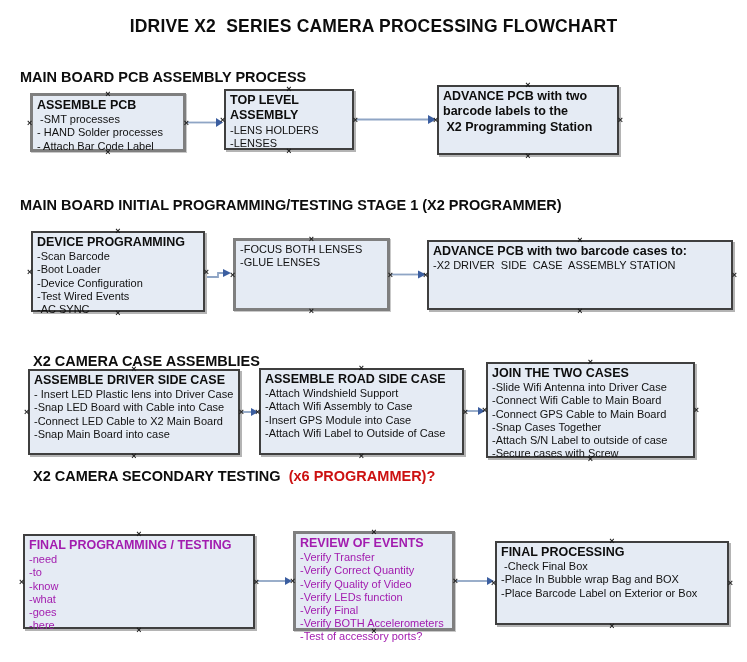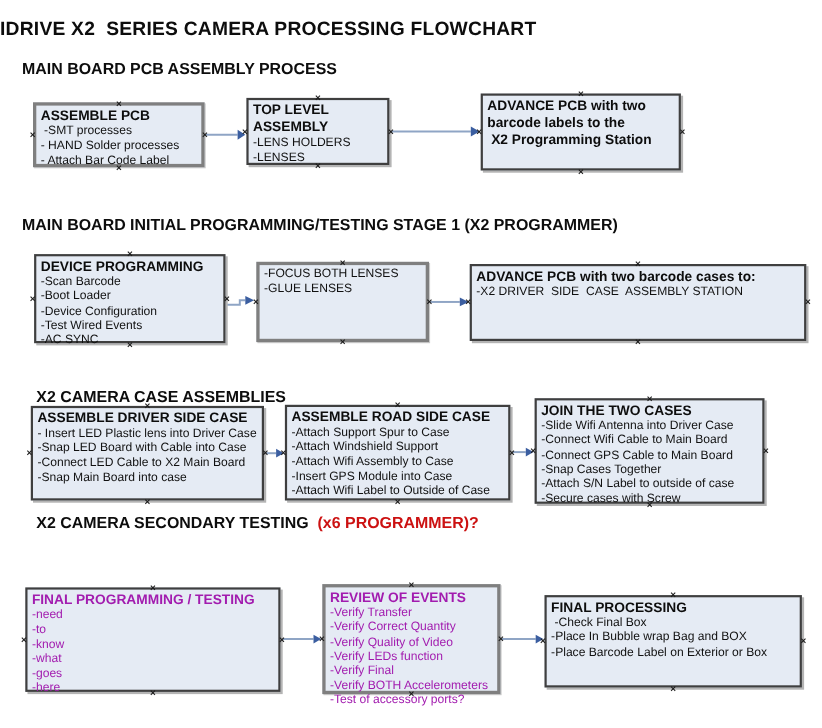--- a/index.html
+++ b/index.html
@@ -1,18 +1,18 @@
 <!DOCTYPE html>
 <html><head>
 <meta charset="utf-8">
 <style>
   html,body{margin:0;padding:0;background:#ffffff;}
   #page{position:relative;width:747px;height:662px;background:#ffffff;overflow:hidden;
         font-family:"Liberation Sans", sans-serif;color:#111;}
-  .main-title{position:absolute;top:16px;left:0;width:100%;text-align:left;
+  .main-title{position:absolute;top:16px;left:0;width:100%;text-align:center;
         font-size:17.5px;font-weight:bold;letter-spacing:.2px;white-space:pre;color:#0d0d0d;}
   .section-header{position:absolute;font-size:14.5px;font-weight:bold;white-space:pre;color:#0d0d0d;}
   .section-header .red-part{color:#cc1111;}
   .box{position:absolute;background:#e5ebf4;border:2px solid #3f3f3f;
        box-shadow:2px 2px 0 #b4b4b4;padding:2px 4px;box-sizing:border-box;}
   .box.thick{border:3px solid #7f7f7f;box-shadow:1px 1px 0 #c9c9c9;}
   .box-title{font-size:12.5px;font-weight:bold;line-height:1.22;white-space:pre-wrap;color:#0d0d0d;}
   .box-lines .line{font-size:11px;line-height:1.2;white-space:pre-wrap;color:#111;}
   .box.red .box-title,.box.red .line{color:#a21caf;}
   .box.overflow-lines{overflow:visible;}
@@ -24,21 +24,21 @@
   .cp-l{left:-6px;top:50%;transform:translateY(-50%);}
   .cp-r{right:-6px;top:50%;transform:translateY(-50%);}
 </style>
 </head>
 <body>
 
 <div id="page">
 
   <div class="main-title">IDRIVE X2  SERIES CAMERA PROCESSING FLOWCHART</div>
 
-  <div class="section-header" style="left:20px;top:55px;">MAIN BOARD PCB ASSEMBLY PROCESS</div>
+  <div class="section-header" style="left:20px;top:69px;">MAIN BOARD PCB ASSEMBLY PROCESS</div>
   <div class="section-header" style="left:20px;top:197px;">MAIN BOARD INITIAL PROGRAMMING/TESTING STAGE 1 (X2 PROGRAMMER)</div>
   <div class="section-header" style="left:33px;top:353px;">X2 CAMERA CASE ASSEMBLIES</div>
   <div class="section-header" style="left:33px;top:468px;"><span>X2 CAMERA SECONDARY TESTING </span><span class="red-part"> (x6 PROGRAMMER)?</span></div>
 
   <div class="connector" style="left:186px;top:116px;">
     <svg width="38" height="13">
         <line x1="0" y1="6.5" x2="30" y2="6.5" stroke="#8fa5c5" stroke-width="1.8"></line>
         <polygon points="30,2 37,6.5 30,11" fill="#3b5ea0"></polygon>
       </svg>
   </div>
@@ -162,21 +162,20 @@
         <div class="line">-Snap Main Board into case</div>
       </div>
   <span class="cp cp-t">×</span>
       <span class="cp cp-b">×</span>
       <span class="cp cp-l">×</span>
       <span class="cp cp-r">×</span>
     </div>
   <div class="box" style="left:259px;top:368px;width:205px;height:87px;">
     <div class="box-title">ASSEMBLE ROAD SIDE CASE</div>
     <div class="box-lines">
-        <div class="line">-Attach Support Spur to Case</div>
         <div class="line">-Attach Windshield Support</div>
         <div class="line">-Attach Wifi Assembly to Case</div>
         <div class="line">-Insert GPS Module into Case</div>
         <div class="line">-Attach Wifi Label to Outside of Case</div>
       </div>
   <span class="cp cp-t">×</span>
       <span class="cp cp-b">×</span>
       <span class="cp cp-l">×</span>
       <span class="cp cp-r">×</span>
     </div>

